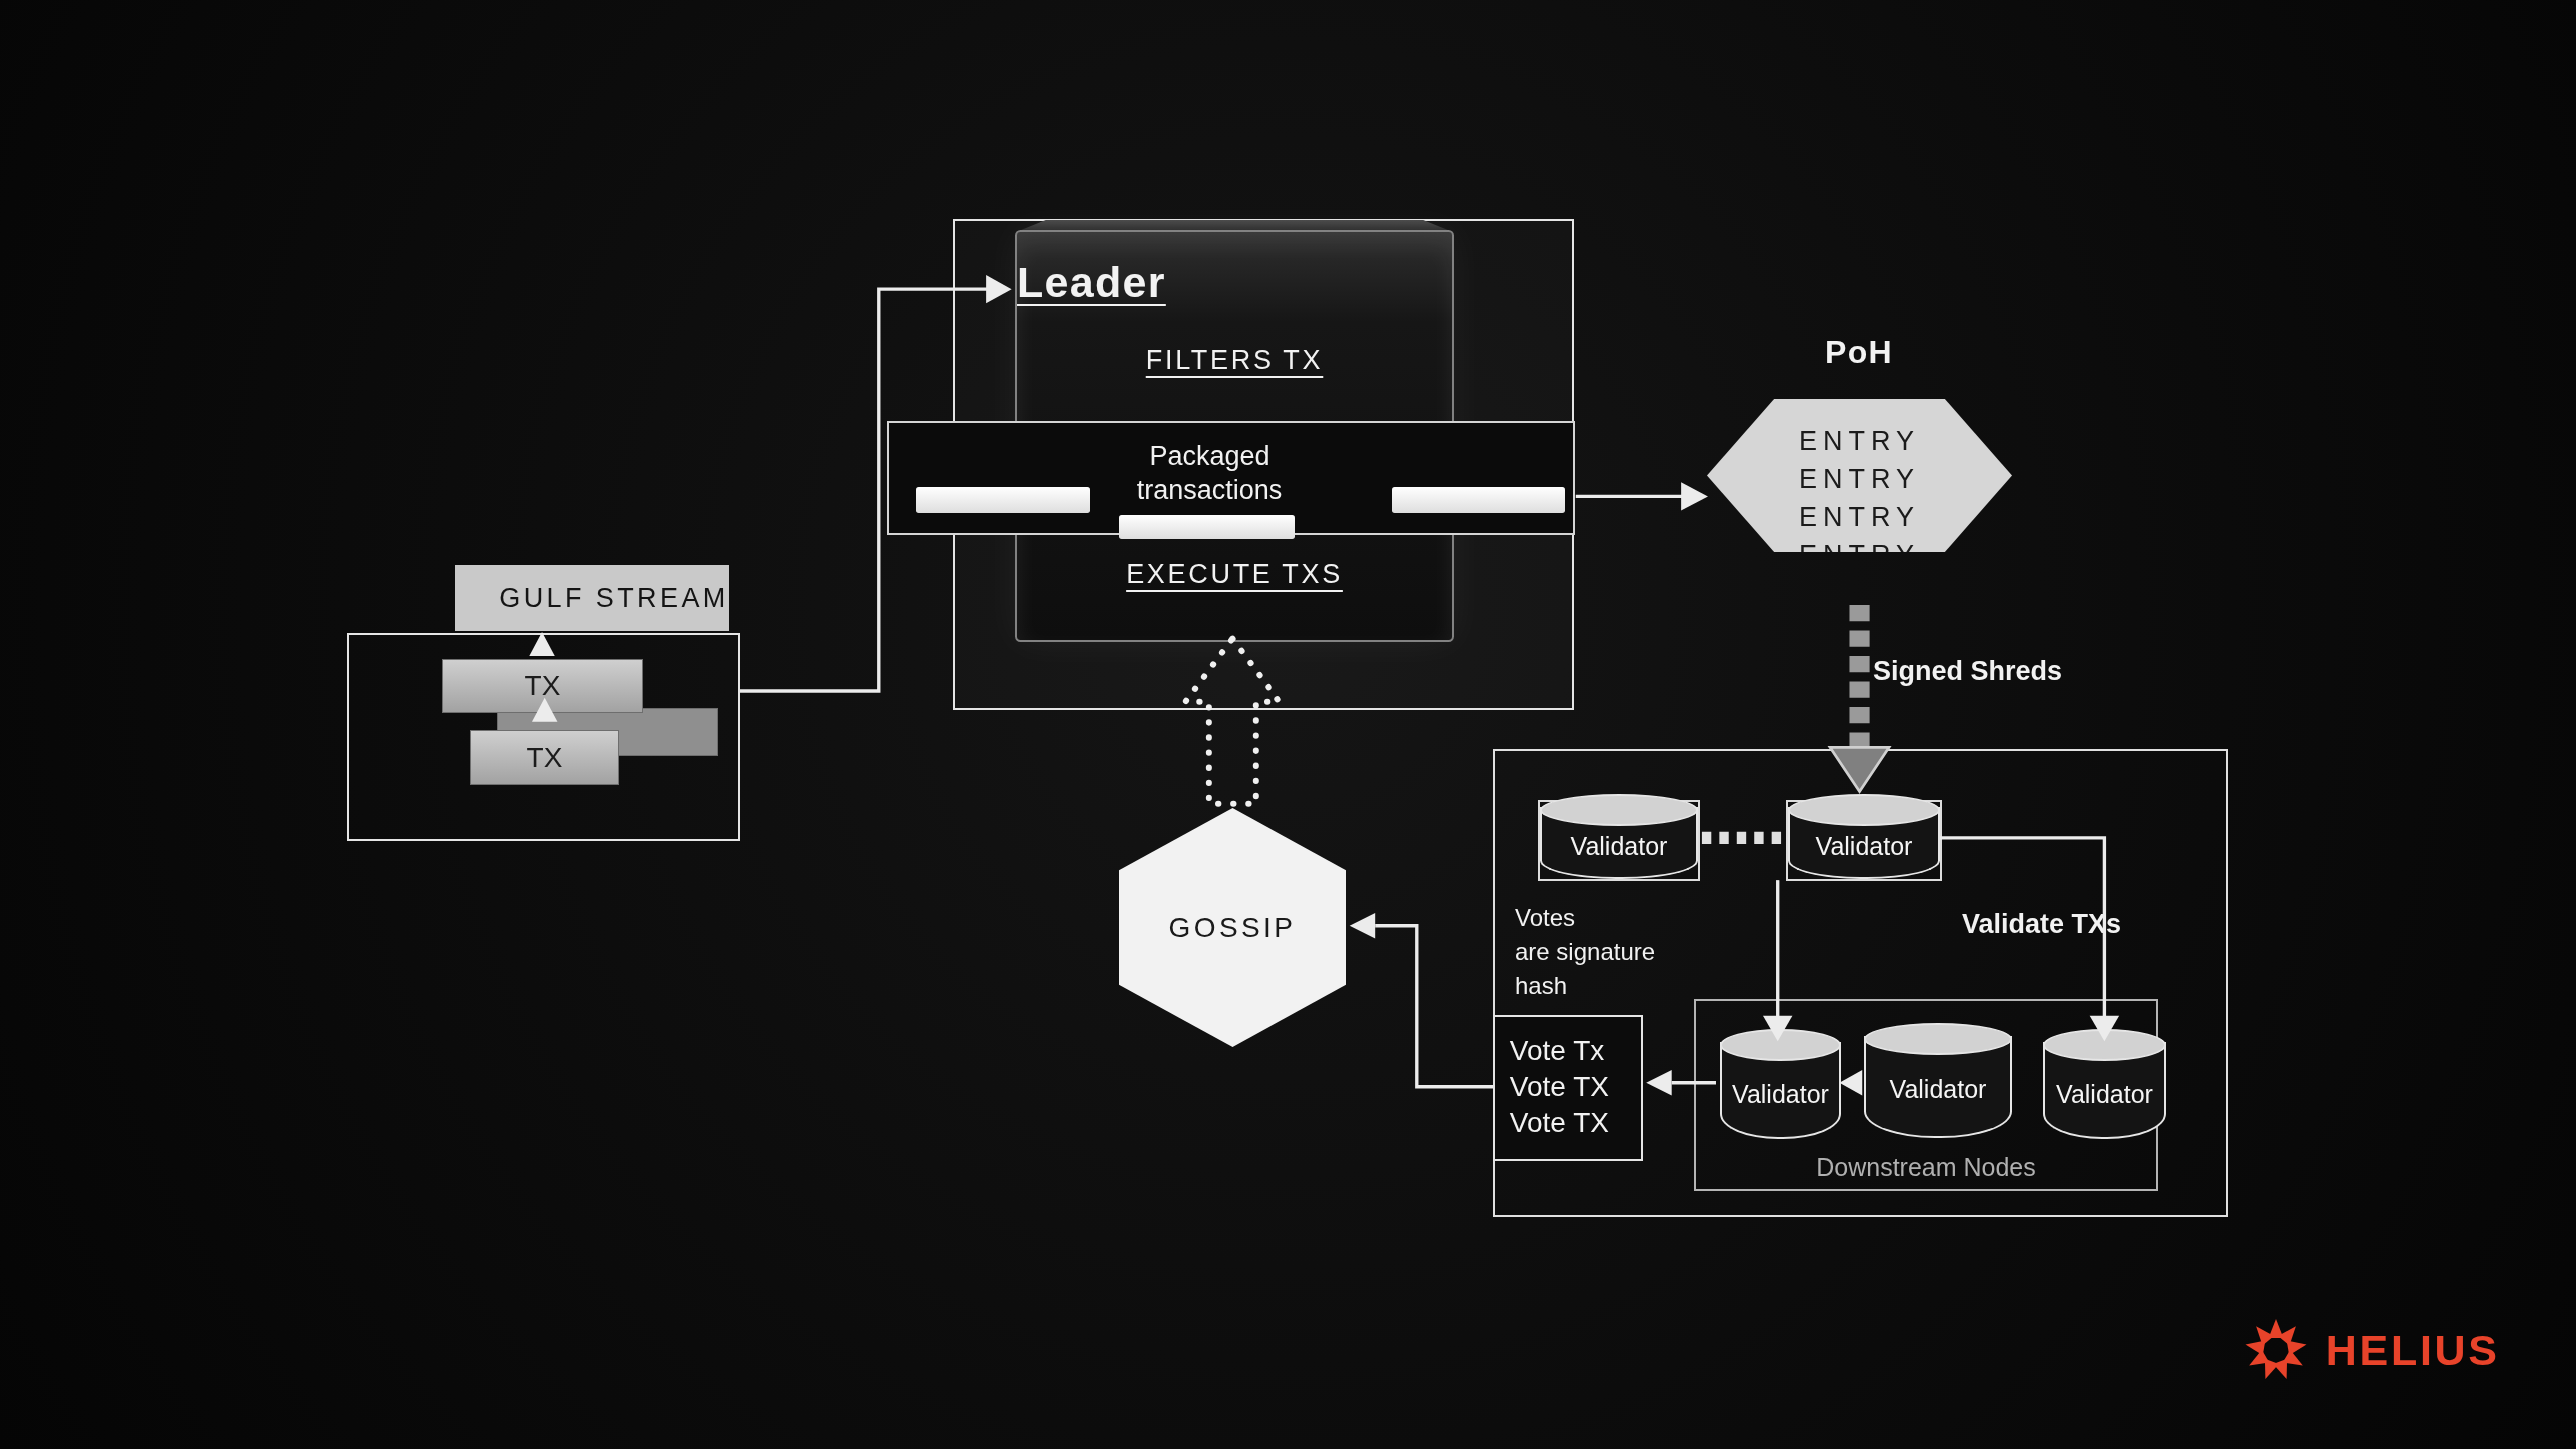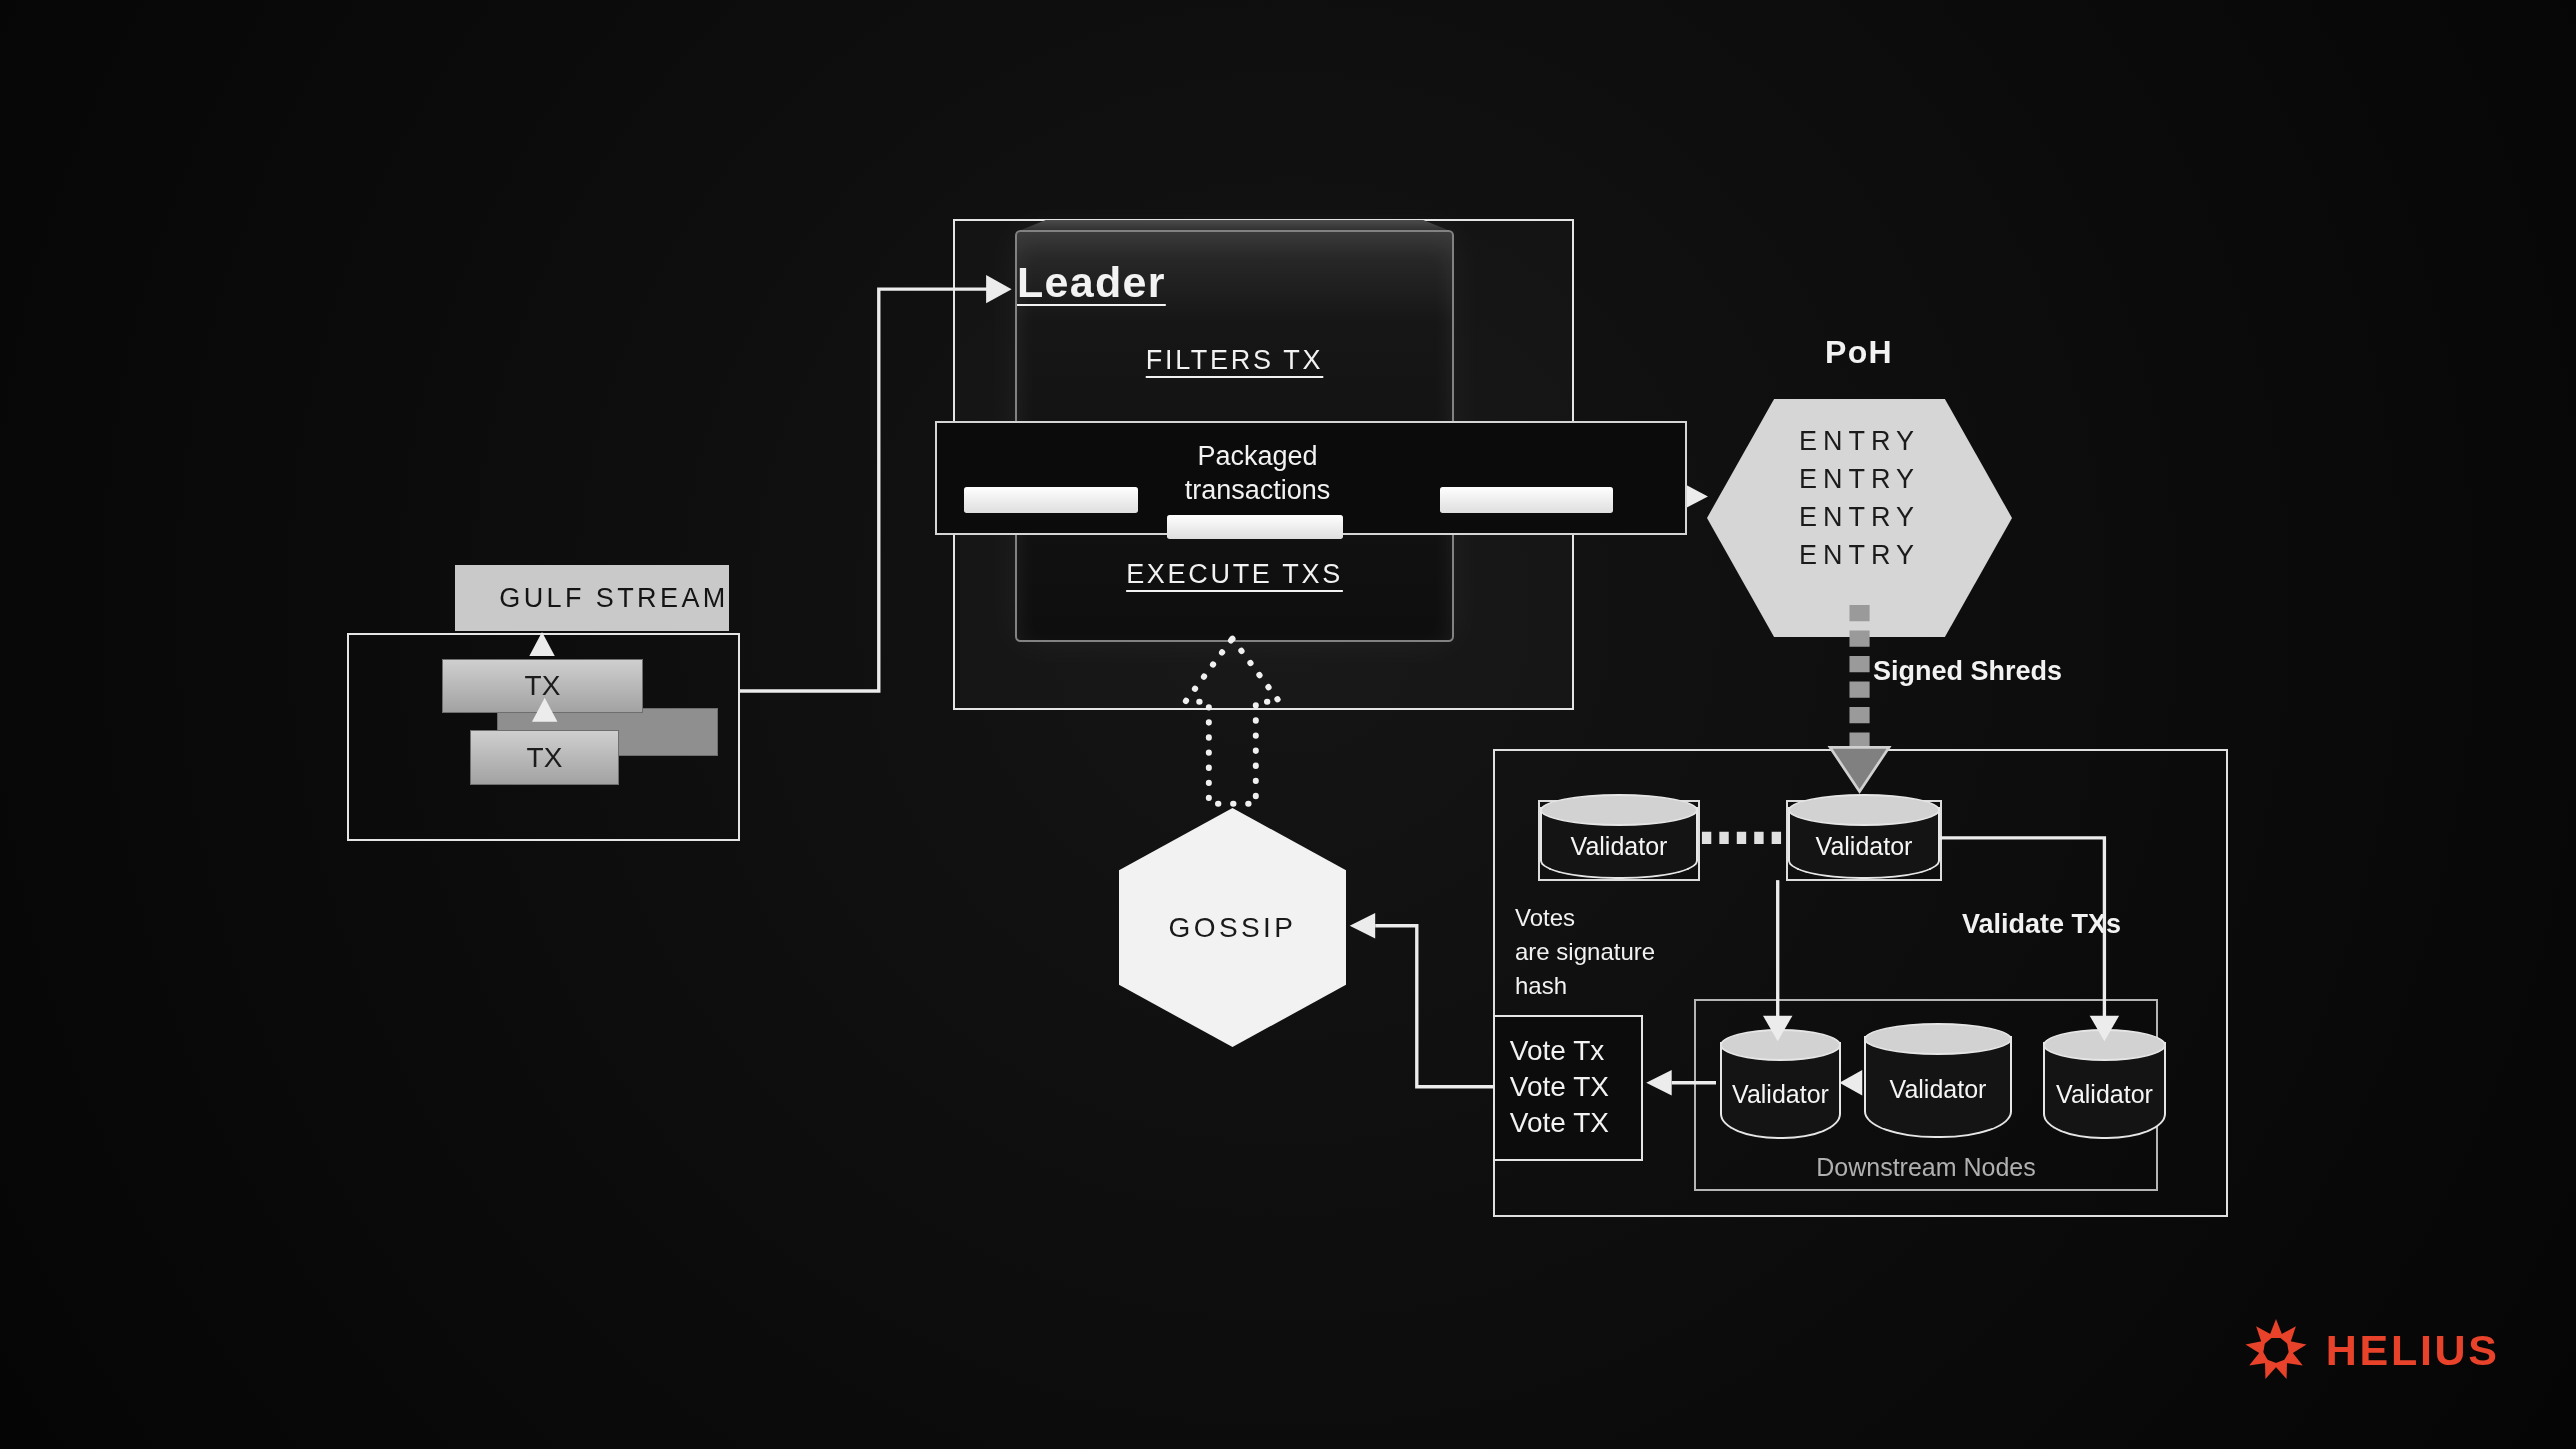--- a/index.html
+++ b/index.html
@@ -113,39 +113,39 @@
   </svg>
 
   <div class="abs leader-outer" style="left:953px;top:219px;width:621px;height:491px;"></div>
   <div class="abs leader-cap" style="left:1015px;top:220px;width:439px;height:10.7px;"></div>
   <div class="abs leader-inner" style="left:1015px;top:230px;width:439px;height:412px;">
     <div class="abs leader-title u" style="left:0;right:0;top:25.5px;">Leader</div>
     <div class="abs subhead u" style="left:0;right:0;top:113px;text-align:center;">FILTERS TX</div>
     <div class="abs subhead u" style="left:0;right:0;top:327px;text-align:center;">EXECUTE TXS</div>
   </div>
 
-  <div class="abs band" style="left:887px;top:421px;width:752px;height:114px;margin-left:48px;">
+  <div class="abs band" style="left:887px;top:421px;width:688px;height:114px;">
     <div class="abs whitebar" style="left:27px;top:64px;width:174px;height:25.5px;"></div>
     <div class="abs packaged" style="left:213px;top:16px;width:215px;">
       <div>Packaged</div>
       <div>transactions</div>
     </div>
     <div class="abs whitebar" style="left:230px;top:92px;width:176px;height:24px;"></div>
     <div class="abs whitebar" style="left:503px;top:64px;width:173px;height:25.5px;"></div>
   </div>
 
   <div class="abs gulf-label center" style="left:455px;top:565px;width:274px;height:66px;">GULF STREAM</div>
   <div class="abs gulf-box" style="left:347px;top:633px;width:393px;height:208px;">
     <div class="abs txshadow" style="left:148px;top:73px;width:221px;height:48px;"></div>
     <div class="abs txbar center" style="left:93px;top:24px;width:201px;height:54px;">TX</div>
     <div class="abs txbar center" style="left:121px;top:95px;width:149px;height:55px;">TX</div>
   </div>
 
   <div class="abs poh-title" style="left:1772px;top:334px;width:174px;text-align:center;">PoH</div>
-  <div class="abs hex-poh" style="left:1707px;top:399px;width:305px;height:238px;">
+  <div class="abs hex-poh" style="left:1707px;top:399px;width:305px;height:153px;">
     <div class="abs" style="left:0;right:0;top:23px;">
       <div class="entry">ENTRY</div>
       <div class="entry">ENTRY</div>
       <div class="entry">ENTRY</div>
       <div class="entry">ENTRY</div>
     </div>
   </div>
   <div class="abs plain40" style="left:1873px;top:656px;z-index:5;">Signed Shreds</div>
 
   <div class="abs hex-gossip center" style="left:1119px;top:808px;width:227px;height:239px;z-index:5;">

